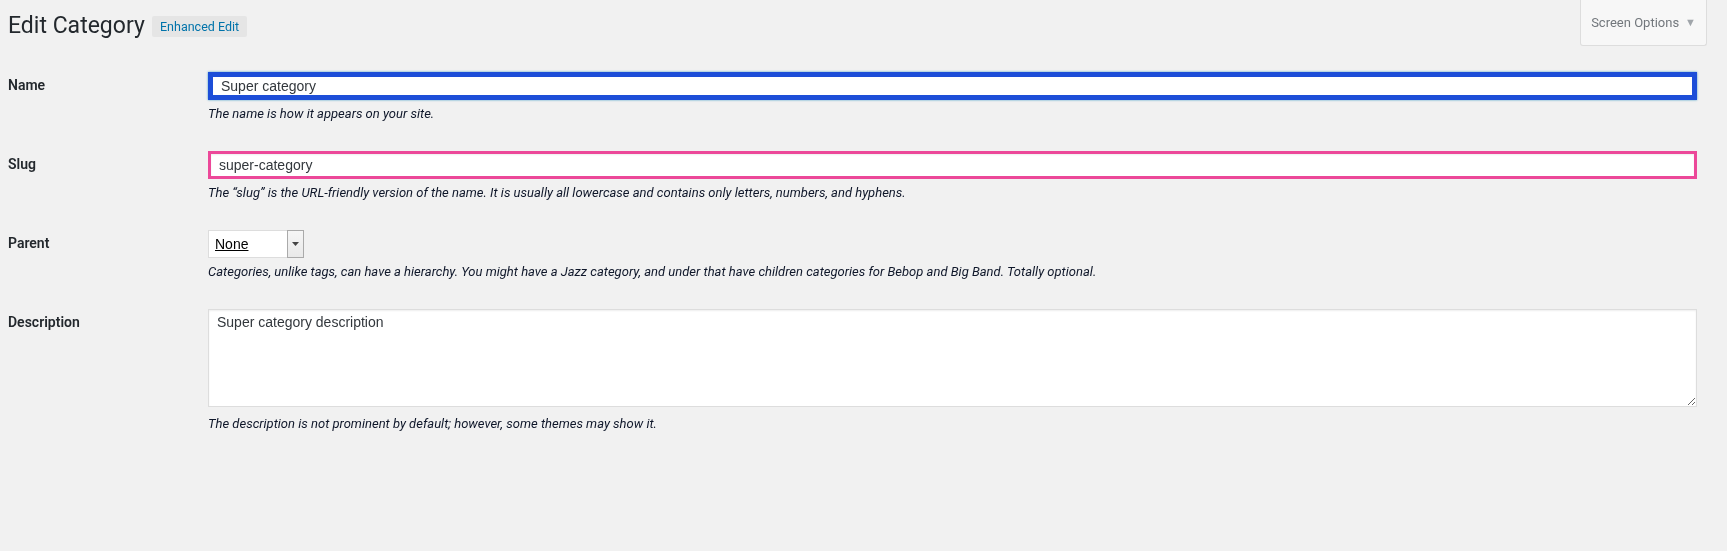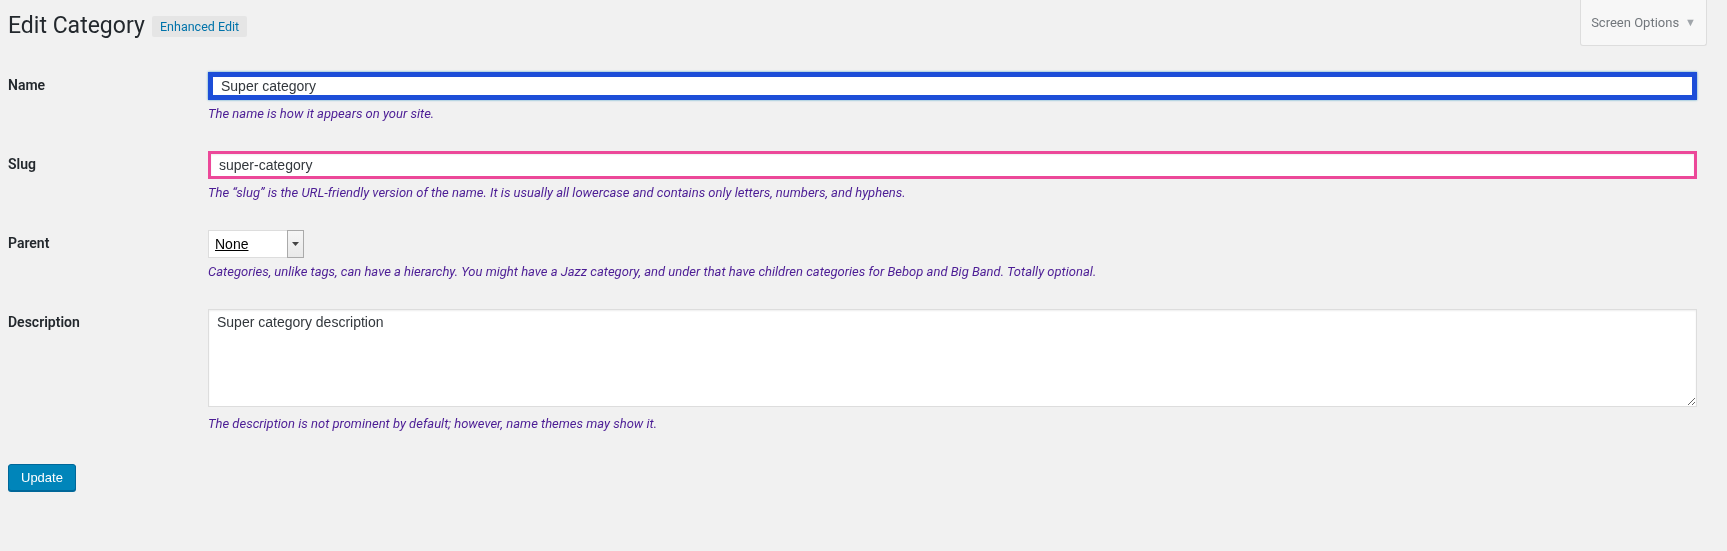--- a/index.html
+++ b/index.html
@@ -82,21 +82,21 @@
     height: 28px;
     box-shadow: inset 0 1px 2px rgba(0,0,0,.07);
   }
   input[type="text"].name-input {
     border: 5px solid #1d4ed8;
     box-shadow: 0 0 2px rgba(30,140,190,.8);
     outline: none;
   }
   .description {
     font-style: italic;
-    color: #4c1d95;
+    color: #0f172a;
     font-size: 13px;
     margin: 6px 0 0 0;
     display: block;
   }
   .select-wrap {
     display: inline-flex;
     align-items: stretch;
   }
   select.parent-select {
     font-size: 14px;
@@ -190,24 +190,21 @@
           </span>
         </span>
         <span class="description">Categories, unlike tags, can have a hierarchy. You might have a Jazz category, and under that have children categories for Bebop and Big Band. Totally optional.</span>
       </td>
     </tr>
 
     <tr>
       <th>Description</th>
       <td>
         <textarea class="desc-text" style="">Super category description</textarea>
-        <span class="description">The description is not prominent by default; however, name themes may show it.</span>
+        <span class="description">The description is not prominent by default; however, some themes may show it.</span>
       </td>
     </tr>
 
   </tbody>
     </table>
 
-  <div class="submit-row">
-    <button class="button-primary">Update</button>
-  </div>
 
 </div>
 
 </body></html>

